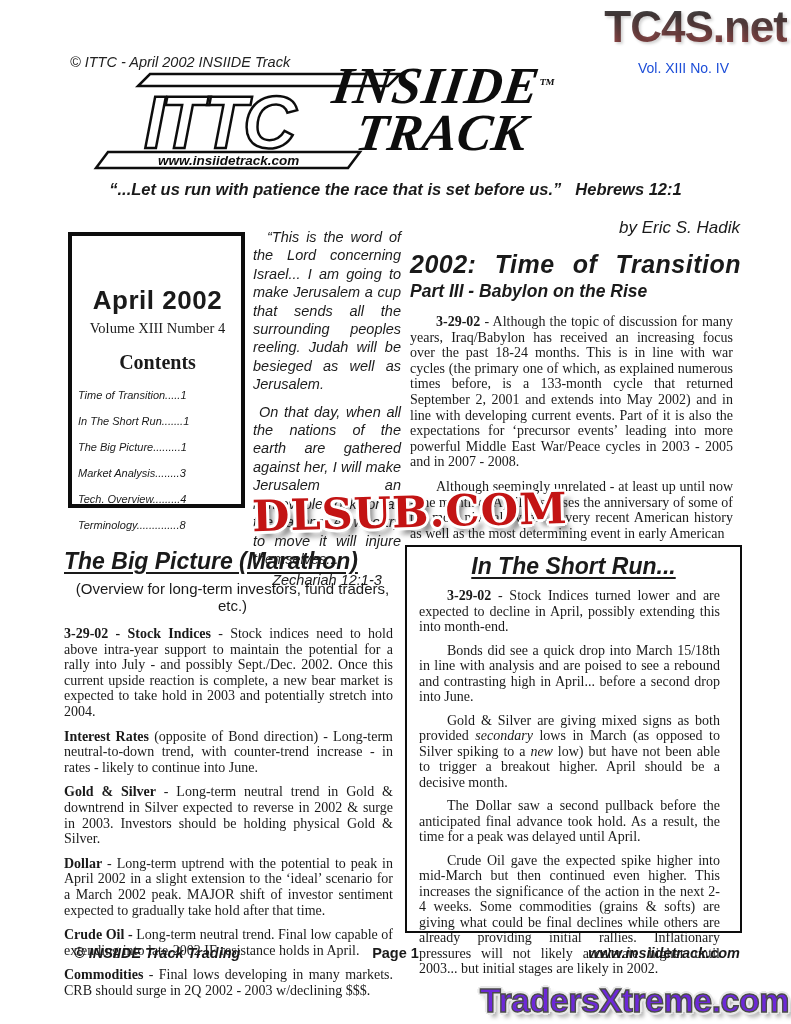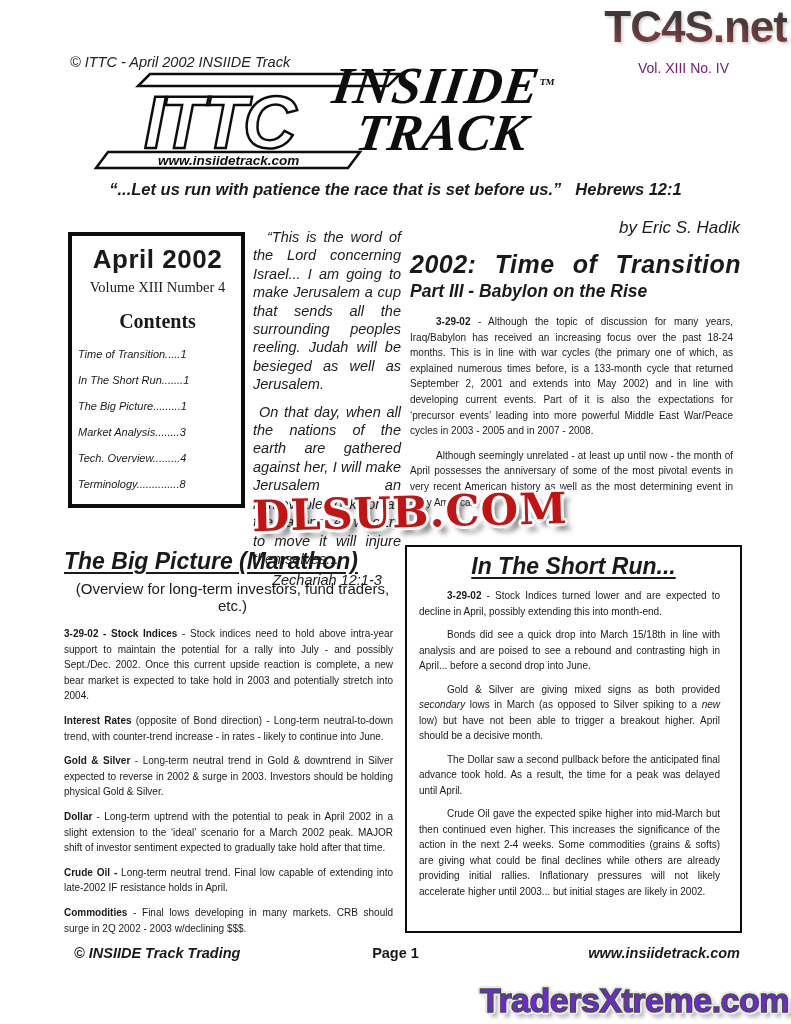--- a/index.html
+++ b/index.html
@@ -9,61 +9,61 @@
   
   .tc4s{position:absolute;top:2px;right:4px;font-family:"Liberation Sans",sans-serif;
         font-weight:bold;font-size:44px;letter-spacing:-1px;
         background:linear-gradient(#3d3d3d 15%,#6b4444 55%,#9c4a4a 90%);
         -webkit-background-clip:text;background-clip:text;color:transparent;
         text-shadow:2px 2px 3px rgba(0,0,0,0.18);}
 
   
   .copyright{position:absolute;left:70px;top:54px;font-family:"Liberation Sans",sans-serif;
              font-style:italic;font-size:14.5px;color:#222;}
-  .vol{position:absolute;left:638px;top:60px;font-family:"Liberation Sans",sans-serif;font-size:14px;color:#701a75;}
+  .vol{position:absolute;left:638px;top:60px;font-family:"Liberation Sans",sans-serif;font-size:14px;color:#1d4ed8;}
 
   .logo-wrap{position:absolute;left:92px;top:64px;width:510px;height:112px;}
   .logo-svg{position:absolute;left:0;top:6px;}
   .logo-title{position:absolute;left:238px;top:-6px;font-family:"Liberation Serif",serif;
               font-weight:bold;font-style:italic;transform:skewX(-8deg);color:#0d0d0d;white-space:nowrap;}
   .logo-line1{font-size:52px;line-height:48px;letter-spacing:1px;}
   .logo-line2{font-size:52px;line-height:46px;margin-left:30px;}
   .logo-tm{font-size:9px;font-style:normal;vertical-align:super;letter-spacing:0;}
 
   .quote-line{position:absolute;left:0;top:180px;width:791px;text-align:center;
               font-family:"Liberation Sans",sans-serif;font-weight:bold;font-style:italic;font-size:16.5px;}
   .quote-ref{margin-left:14px;}
   .byline{position:absolute;left:410px;top:218px;width:330px;text-align:right;
           font-family:"Liberation Sans",sans-serif;font-style:italic;font-size:17px;}
 
   
   .contents-box{position:absolute;left:68px;top:232px;width:177px;height:276px;box-sizing:border-box;
                 border:4px solid #0d0d0d;padding:8px 4px 0 6px;text-align:center;}
-  .cb-title{font-family:"Liberation Sans",sans-serif;font-weight:bold;font-size:26px;letter-spacing:0.5px;}
+  .cb-title{font-family:"Liberation Sans",sans-serif;font-weight:bold;font-size:26px;letter-spacing:0.5px;margin-top:41px;}
   .cb-sub{font-family:"Liberation Serif",serif;font-size:14.5px;margin-top:4px;}
   .cb-heading{font-family:"Liberation Serif",serif;font-weight:bold;font-size:20px;margin-top:14px;}
   .cb-items{margin-top:8px;text-align:left;}
   .cb-item{font-family:"Liberation Sans",sans-serif;font-style:italic;font-size:11px;line-height:26px;white-space:nowrap;}
 
   
   .scripture{position:absolute;left:253px;top:228px;width:148px;
              font-family:"Liberation Sans",sans-serif;font-style:italic;font-size:14.5px;
              line-height:18.4px;text-align:justify;color:#1c1c1c;}
   .scripture p{margin:0;}
   .scripture .sp1{text-indent:14px;}
   .scripture .sp2{margin-top:9px;text-indent:6px;}
   .scripture .cite{margin-top:3px;text-align:center;text-indent:0;}
 
   
   .article{position:absolute;left:410px;top:250px;width:331px;}
   .article-title{font-family:"Liberation Sans",sans-serif;font-weight:bold;font-style:italic;
                  font-size:25px;line-height:28px;text-align:justify;text-align-last:justify;letter-spacing:0.5px;}
   .article-sub{font-family:"Liberation Sans",sans-serif;font-weight:bold;font-style:italic;
                font-size:17.5px;margin-top:3px;}
-  .body-p{font-family:Liberation Sans, sans-serif;font-size:10px;line-height:15.6px;text-align:justify;margin:0 8px 9px 0;}
+  .body-p{font-family:Liberation Serif, serif;font-size:14px;line-height:15.6px;text-align:justify;margin:0 8px 9px 0;}
   .article .body-p{text-indent:26px;}
   .article-paras{margin-top:12px;}
   .lead{font-weight:bold;}
 
   
   .bigpicture{position:absolute;left:64px;top:548px;width:337px;}
   .bp-heading{font-family:"Liberation Sans",sans-serif;font-weight:bold;font-style:italic;font-size:23px;
               text-align:left;text-decoration:underline;text-decoration-thickness:2px;text-underline-offset:3px;}
   .bp-sub{font-family:"Liberation Sans",sans-serif;font-size:15px;text-align:center;margin-top:5px;margin-bottom:12px;}
 

